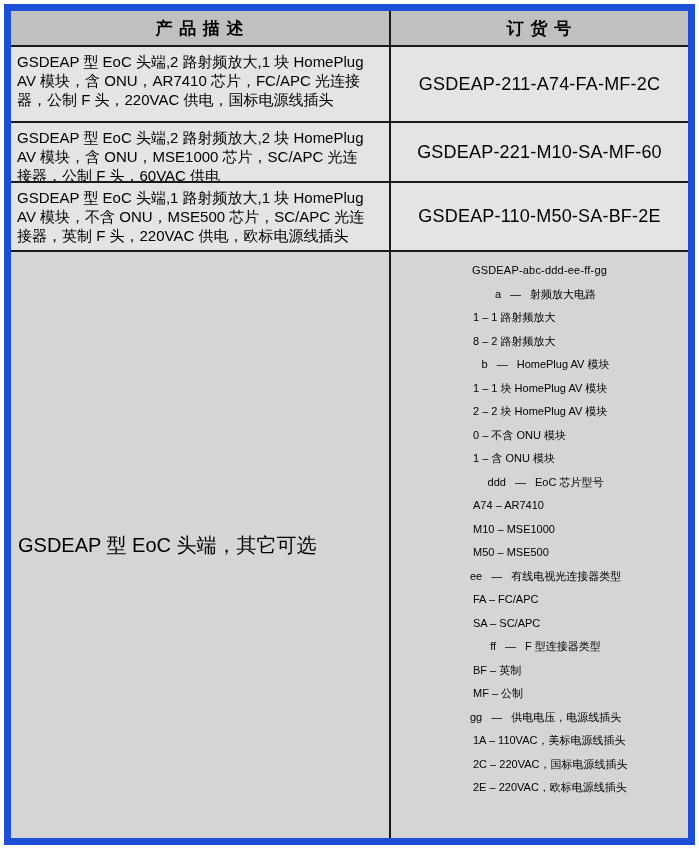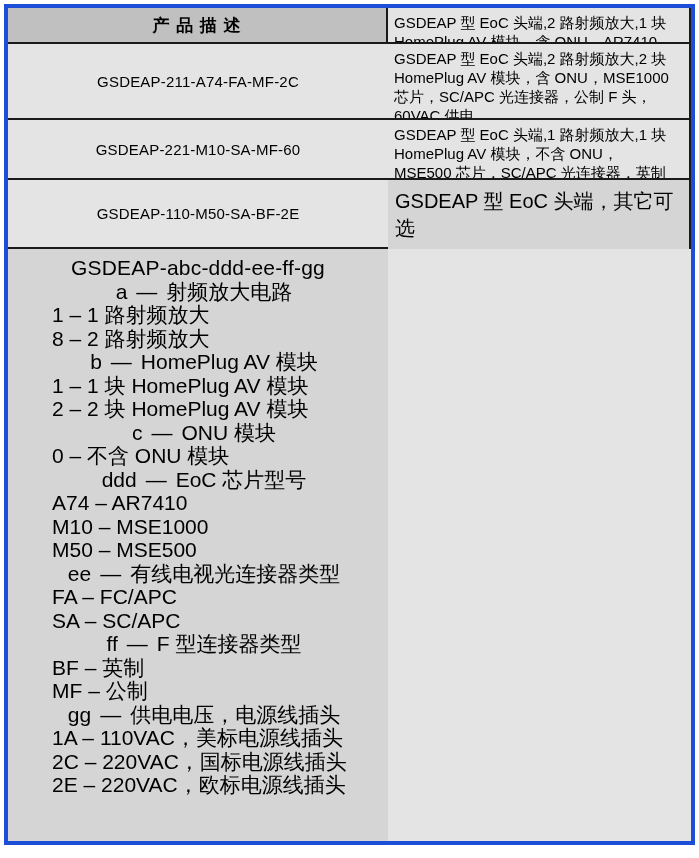--- a/index.html
+++ b/index.html
@@ -5,21 +5,21 @@
   * { margin:0; padding:0; box-sizing:border-box; }
   html,body { width:699px; height:858px; }
   body {
     background:#ffffff;
     font-family:"Liberation Sans","DejaVu Sans",sans-serif;
     color:#000000;
   }
   .page { position:relative; width:699px; height:858px; background:#ffffff; }
   .table {
     position:absolute; left:4px; top:4px; width:691px; height:841px;
-    border:4px solid #1d4ed8;
+    border:7px solid #1d4ed8;
     display:grid;
     grid-template-columns:380px 1fr;
     grid-template-rows:36px 76px 60px 69px 1fr;
     background:#e4e4e4;
   }
   .cell { border-right:2px solid #1a1a1a; border-bottom:2px solid #1a1a1a; overflow:hidden; }
   .cell.last-col { border-right:none; }
   .cell.last-row { border-bottom:none; }
   .th {
     background:#c0c0c0;
@@ -27,46 +27,49 @@
     font-weight:bold; font-size:17px; letter-spacing:1px;
   }
   .desc {
     background:#e4e4e4;
     font-size:15px; line-height:19px;
     padding:5px 17px 4px 6px;
   }
   .order {
     background:#e4e4e4;
     display:flex; align-items:center; justify-content:center;
-    font-size:15px; letter-spacing:0.2px;
+    font-size:18px; letter-spacing:0.2px;
   }
   .opt-desc {
     background:#d5d5d5;
     display:flex; align-items:center;
     font-size:20px; padding-left:7px;
   }
   .guide {
     background:#d5d5d5;
-    font-size:21px; line-height:23.5px;
+    font-size:11px; line-height:23.5px;
     padding-top:7px; padding-bottom:4px;
   }
   .guide .title { text-align:center; letter-spacing:0.2px; }
   .guide .group { padding-left:12px;text-align:center; }
   .guide .group .g-code { display:inline-block; }
   .guide .group .g-dash { display:inline-block; margin:0 9px; }
-  .guide .option { padding-left:44px; }
+  .guide .option { padding-left:82px; }
 </style>
 </head>
 <body>
 
 <div class="page">
   <div class="table">
 
     <div class="cell th">
       <span>产 品 描 述</span>
+    </div>
+    <div class="cell th last-col">
+      <span>订 货 号</span>
     </div>
 
     <div class="cell desc">GSDEAP 型 EoC 头端,2 路射频放大,1 块 HomePlug AV 模块，含 ONU，AR7410 芯片，FC/APC 光连接器，公制 F 头，220VAC 供电，国标电源线插头</div>
     <div class="cell order last-col">
       <span>GSDEAP-211-A74-FA-MF-2C</span>
     </div>
 
     <div class="cell desc">GSDEAP 型 EoC 头端,2 路射频放大,2 块 HomePlug AV 模块，含 ONU，MSE1000 芯片，SC/APC 光连接器，公制 F 头，60VAC 供电</div>
     <div class="cell order last-col">
       <span>GSDEAP-221-M10-SA-MF-60</span>
@@ -88,24 +91,22 @@
       </div>
       <div class="line option">1 – 1 路射频放大</div>
       <div class="line option">8 – 2 路射频放大</div>
 
       <div class="line group">
         <span class="g-code">b</span><span class="g-dash">—</span><span>HomePlug AV 模块</span>
       </div>
       <div class="line option">1 – 1 块 HomePlug AV 模块</div>
       <div class="line option">2 – 2 块 HomePlug AV 模块</div>
 
-      <div class="line group">
-        <span class="g-code">c</span><span class="g-dash">—</span><span>ONU 模块</span>
-      </div>
       <div class="line option">0 – 不含 ONU 模块</div>
+      <div class="line option">1 – 含 ONU 模块</div>
 
       <div class="line group">
         <span class="g-code">ddd</span><span class="g-dash">—</span><span>EoC 芯片型号</span>
       </div>
       <div class="line option">A74 – AR7410</div>
       <div class="line option">M10 – MSE1000</div>
       <div class="line option">M50 – MSE500</div>
 
       <div class="line group">
         <span class="g-code">ee</span><span class="g-dash">—</span><span>有线电视光连接器类型</span>

